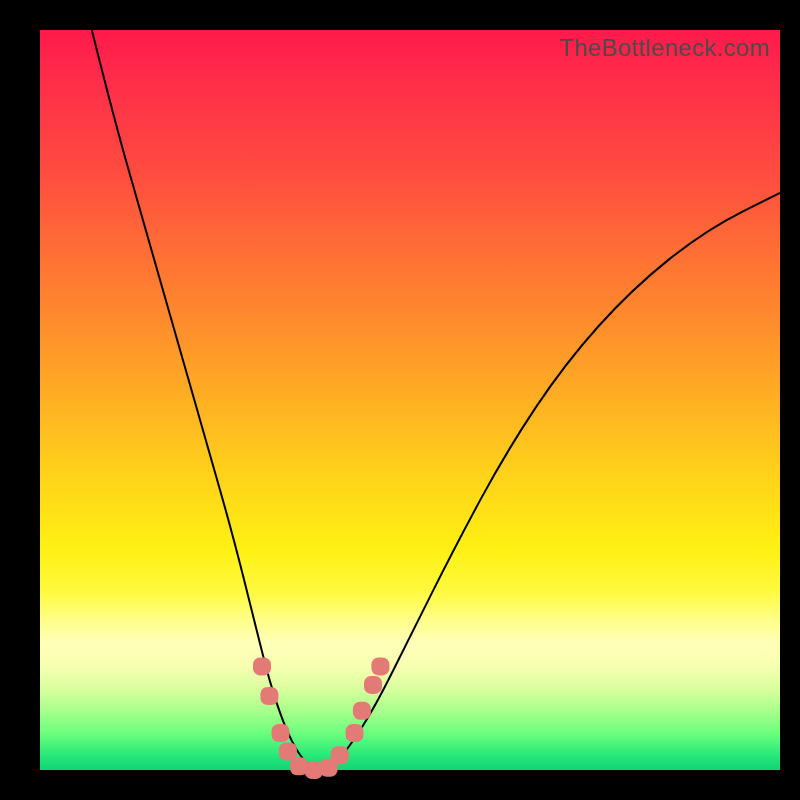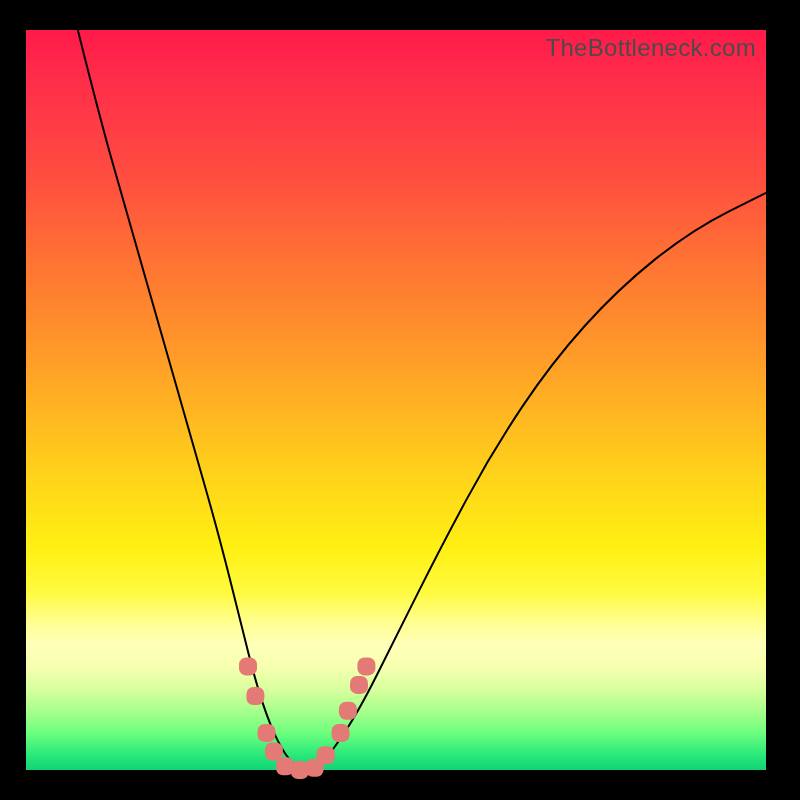--- a/index.html
+++ b/index.html
@@ -6,21 +6,21 @@
     margin: 0;
     padding: 0;
     width: 800px;
     height: 800px;
     background: #000;
     overflow: hidden;
     font-family: Arial, Helvetica, sans-serif;
   }
   .frame {
     position: absolute;
-    left: 26px;
+    left: 40px;
     top: 30px;
     width: 740px;
     height: 740px;
     background: linear-gradient(to bottom,
       #ff1a4a 0%,
       #ff2b4a 6%,
       #ff4e3f 20%,
       #ff6f35 30%,
       #ff8e2c 40%,
       #ffb023 50%,

